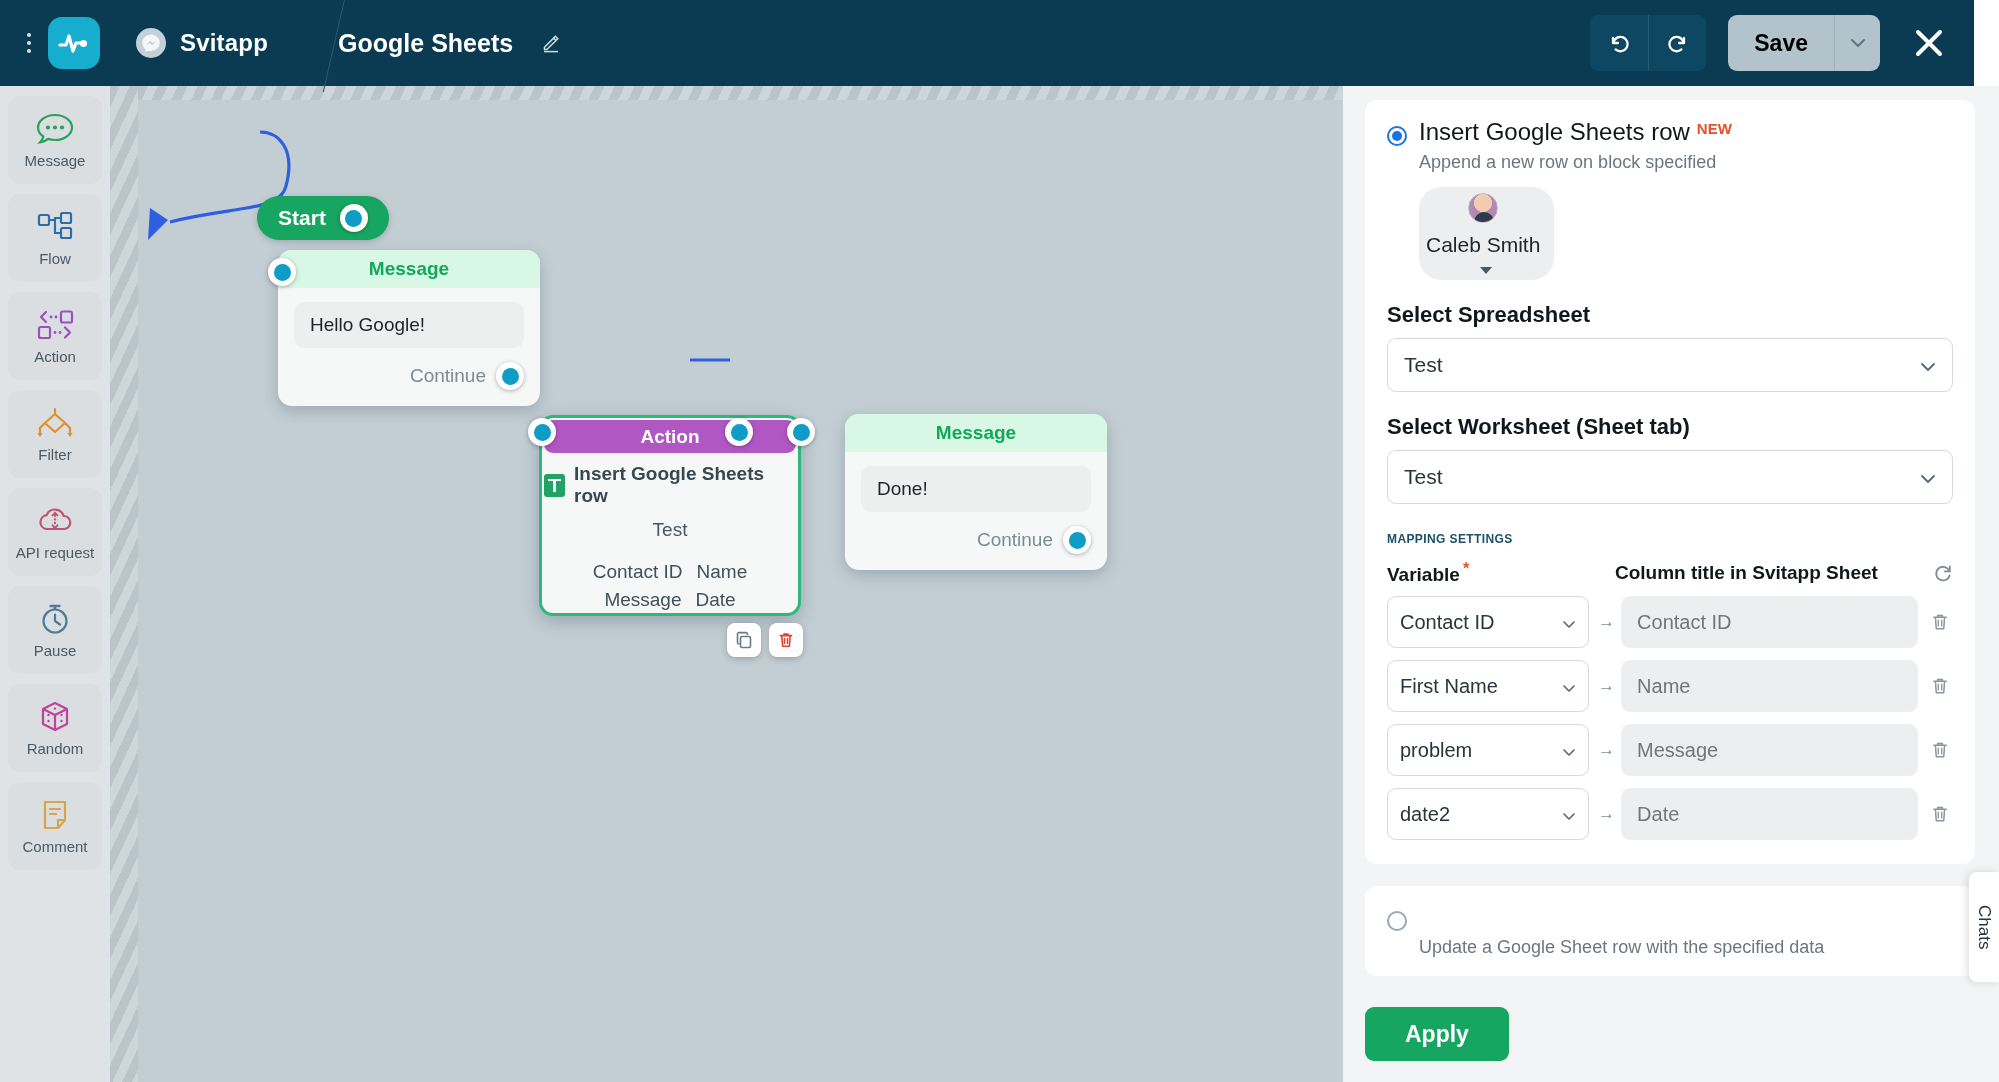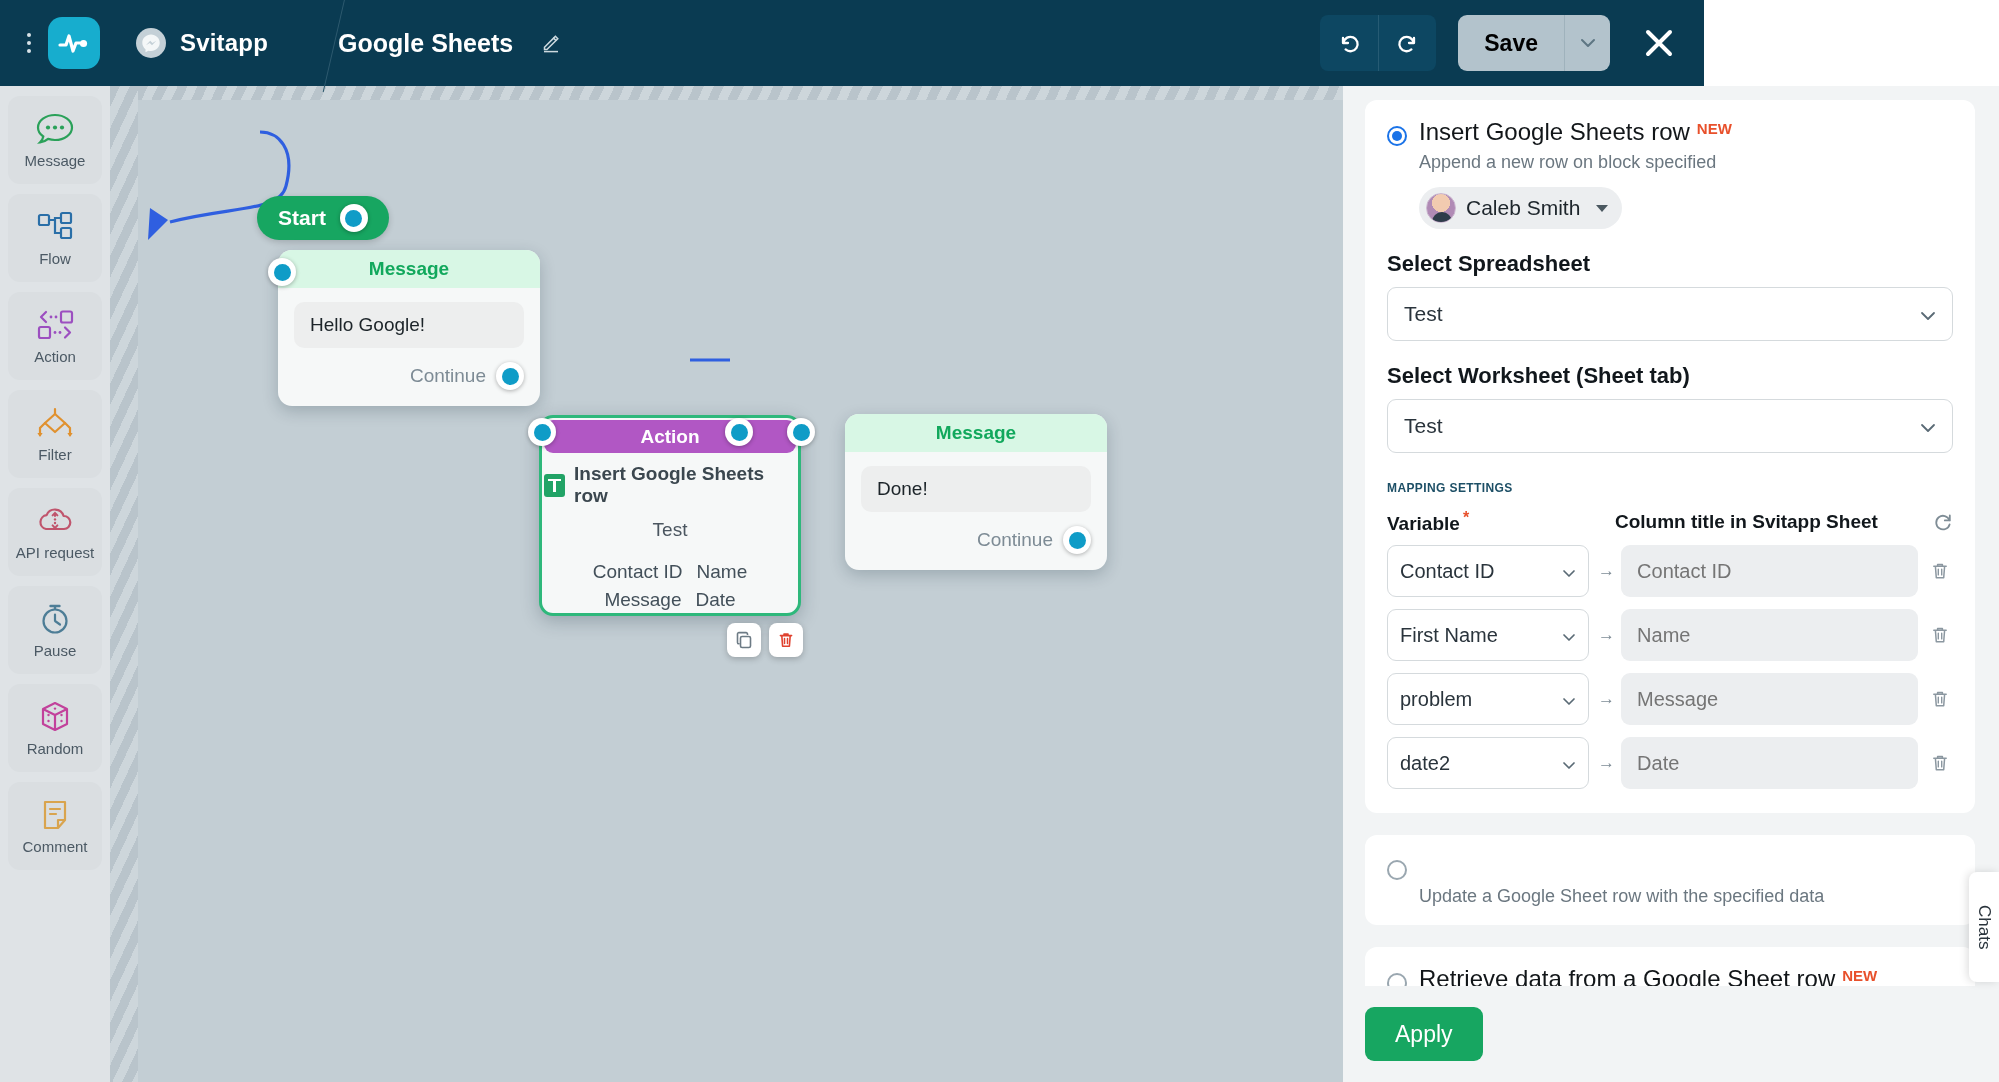--- a/index.html
+++ b/index.html
@@ -5,21 +5,21 @@
   * { box-sizing: border-box; margin: 0; padding: 0; }
   html, body {
     width: 1999px; height: 1082px;
     font-family: "Liberation Sans", sans-serif;
     background: #ffffff; overflow: hidden;
   }
   #app { position: relative; width: 1999px; height: 1082px; }
 
   
   .topbar {
-    position: absolute; top: 0; left: 0; width: 1704px; height: 86px;
+    position: absolute; top: 0; left: 0; width: 1974px; height: 86px;
     background: #0a3b52; display: flex; align-items: center; z-index: 40;
   }
   .kebab { width: 30px; margin-left: 14px; display: flex; flex-direction: column;
     align-items: center; gap: 4px; cursor: pointer; }
   .kebab i { width: 4px; height: 4px; border-radius: 50%; background: #d7e2e8; display: block; }
   .applogo {
     width: 52px; height: 52px; border-radius: 14px; background: #17adce;
     display: flex; align-items: center; justify-content: center; margin-left: 4px;
   }
   .brand-chip { display: flex; align-items: center; gap: 14px; margin-left: 36px; }
@@ -164,21 +164,21 @@
     content: ""; display: block; width: 10px; height: 10px; border-radius: 50%;
     background: #1a73e8; margin: 3px auto;
   }
   .opt-title { font-size: 24px; color: #121619; font-weight: normal; }
   .badge-new { color: #e8502b; font-size: 15px; font-weight: bold;
     vertical-align: super; margin-left: 7px; }
   .opt-desc { font-size: 18px; color: #6b7780; margin: 6px 0 0 32px; }
 
   .acct-chip {
     display: inline-flex; align-items: center; gap: 10px; background: #eceef0;
-    border-radius: 22px; padding: 6px 14px 6px 7px; margin: 14px 0 0 32px; cursor: pointer;
+    border-radius: 22px; padding: 6px 14px 6px 7px; margin: 14px 0 0 32px; cursor: pointer; flex-direction: column;
   }
   .avatar {
     width: 30px; height: 30px; border-radius: 50%; flex: none;
     background: radial-gradient(circle at 50% 32%, #f2cbb0 0 38%, #b08ab5 39% 100%);
     border: 1px solid #cbb6cf; position: relative; overflow: hidden;
   }
   .avatar:after { content:""; position:absolute; left:5px; bottom:0; width:20px; height:10px;
     border-radius: 10px 10px 0 0; background:#2e3c4a; }
   .acct-name { font-size: 21px; color: #1d252b; }
   .caret-dn { width: 0; height: 0; border-left: 6px solid transparent;
@@ -214,21 +214,21 @@
   }
   .trash-btn { width: 28px; display: flex; align-items: center; justify-content: center;
     cursor: pointer; }
 
   .footer {
     height: 96px; background: #f2f4f5; display: flex; align-items: center;
     padding-left: 22px; position: relative; z-index: 5;
   }
   .apply-btn {
     background: #17a661; color: #fff; border: none; border-radius: 9px;
-    padding: 0 30px; height: 54px; font-size: 23px; font-weight: normal;
+    padding: 0 40px; height: 54px; font-size: 23px; font-weight: bold;
     cursor: pointer; font-family: "Liberation Sans", sans-serif;
   }
   .chats-tab {
     position: absolute; right: 0; top: 872px; width: 30px; height: 110px;
     background: #ffffff; border-radius: 8px 0 0 8px;
     box-shadow: -2px 0 8px rgba(0,0,0,.13); display: flex; align-items: center;
     justify-content: center; cursor: pointer; z-index: 60;
   }
   .chats-tab span { writing-mode: vertical-rl; font-size: 17px; color: #2a343c; }
 </style>

